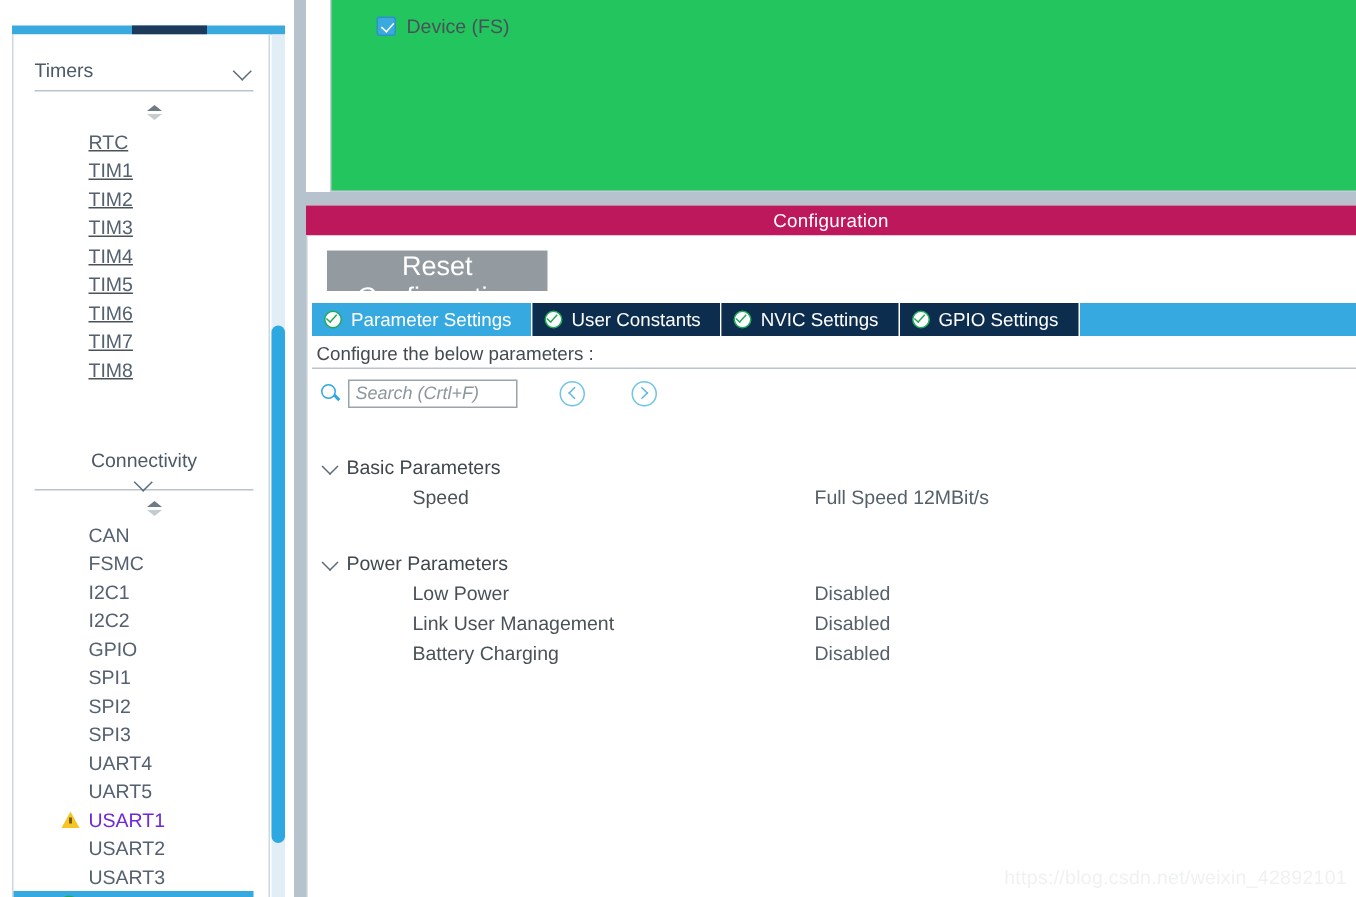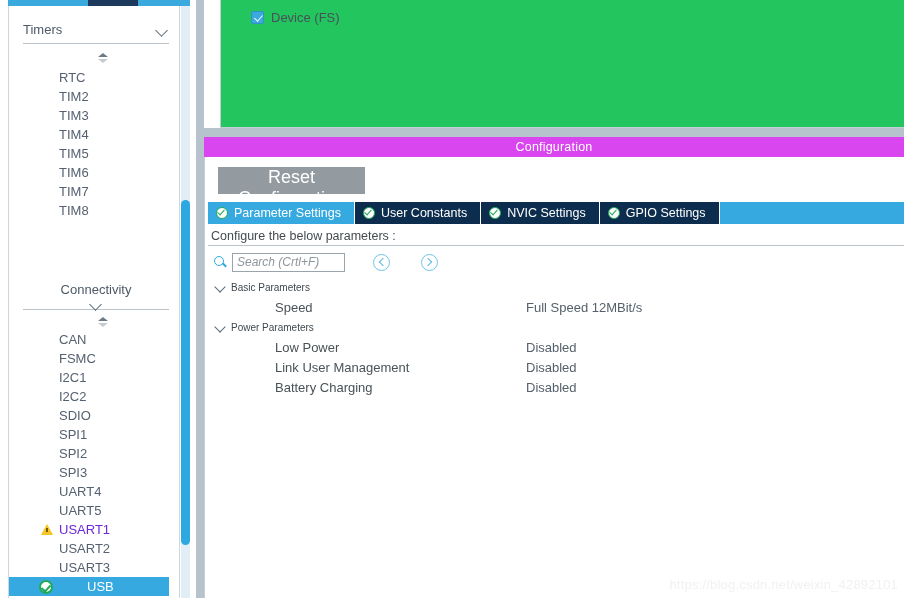--- a/index.html
+++ b/index.html
@@ -17,21 +17,21 @@
   #app {
     position: relative;
     width: 904px;
     height: 598px;
     background: #ffffff;
   }
 
   
   #left-panel {
     position: absolute;
-    left: 0; top: 0;
+    left: 0; top: 17px;
     width: 190px;
     height: 520px;
     background: #ffffff;
   }
 
   .lp-tabbar {
     position: absolute;
     left: 8px; top: 0;
     width: 182px;
     height: 6px;
@@ -233,21 +233,21 @@
   .cfg-gap {
     position: absolute;
     left: 0; top: 128px;
     width: 700px; height: 9px;
     background: #b7c3cc;
   }
   .cfg-title {
     position: absolute;
     left: 0; top: 137px;
     width: 700px; height: 20px;
-    background: #d946ef;
+    background: #be185d;
     color: #ffffff;
     font-size: 12.5px;
     text-align: center;
     line-height: 20px;
     letter-spacing: .2px;
   }
 
   .cfg-body {
     position: absolute;
     left: 0; top: 157px;
@@ -388,23 +388,24 @@
 
   .tree {
     position: absolute;
     left: 8px; top: 120px;
     width: 690px;
   }
   .tree-group {
     height: 20px;
     display: flex;
     align-items: center;
-    font-size: 10px;
+    font-size: 13px;
     color: #3f474d;
     cursor: pointer;
+    margin-top: 24px;
   }
   .tree-chev {
     width: 14px; height: 14px;
     position: relative;
     margin-right: 4px;
     flex: none;
   }
   .tree-chev::before {
     content: "";
     position: absolute;
@@ -414,20 +415,21 @@
     border-bottom: 1.5px solid #5b6b78;
     transform: rotate(45deg);
   }
   .tree-row {
     height: 20px;
     display: flex;
     align-items: center;
     font-size: 13px;
     color: #4a5257;
     cursor: default;
+    gap: 17px;
   }
   .tree-row .pname { width: 313px; padding-left: 62px; }
   .tree-row .pval  { color: #55606a; }
 
   .watermark {
     position: absolute;
     right: 6px; bottom: 6px;
     font-size: 13px;
     color: #eff1f2;
     letter-spacing: .2px;
@@ -448,22 +450,23 @@
     <div class="lp-body">
 
       <div class="section-header" style="top:10px;">
         <span class="title">Timers</span>
         <span class="chev"></span>
       </div>
       <div class="spinner" style="top:46px;">
         <span class="up"></span>
         <span class="dn"></span>
       </div>
-      <div class="dev-list" style="top:62px;">
+      <div class="dev-list" style="top:62px;text-decoration:underline;">
         <div class="dev-item">RTC</div>
+        <div class="dev-item">TIM1</div>
         <div class="dev-item">TIM2</div>
         <div class="dev-item">TIM3</div>
         <div class="dev-item">TIM4</div>
         <div class="dev-item">TIM5</div>
         <div class="dev-item">TIM6</div>
         <div class="dev-item">TIM7</div>
         <div class="dev-item">TIM8</div>
       </div>
 
       <div class="section-header" style="top:276px;flex-direction:column;">
@@ -472,21 +475,21 @@
       </div>
       <div class="spinner" style="top:310px;">
         <span class="up"></span>
         <span class="dn"></span>
       </div>
       <div class="dev-list" style="top:324px;">
         <div class="dev-item">CAN</div>
         <div class="dev-item">FSMC</div>
         <div class="dev-item">I2C1</div>
         <div class="dev-item">I2C2</div>
-        <div class="dev-item">SDIO</div>
+        <div class="dev-item">GPIO</div>
         <div class="dev-item">SPI1</div>
         <div class="dev-item">SPI2</div>
         <div class="dev-item">SPI3</div>
         <div class="dev-item">UART4</div>
         <div class="dev-item">UART5</div>
         <div class="dev-item warn">
           <span class="warn-icon"></span>
           <span>USART1</span>
         </div>
         <div class="dev-item">USART2</div>

